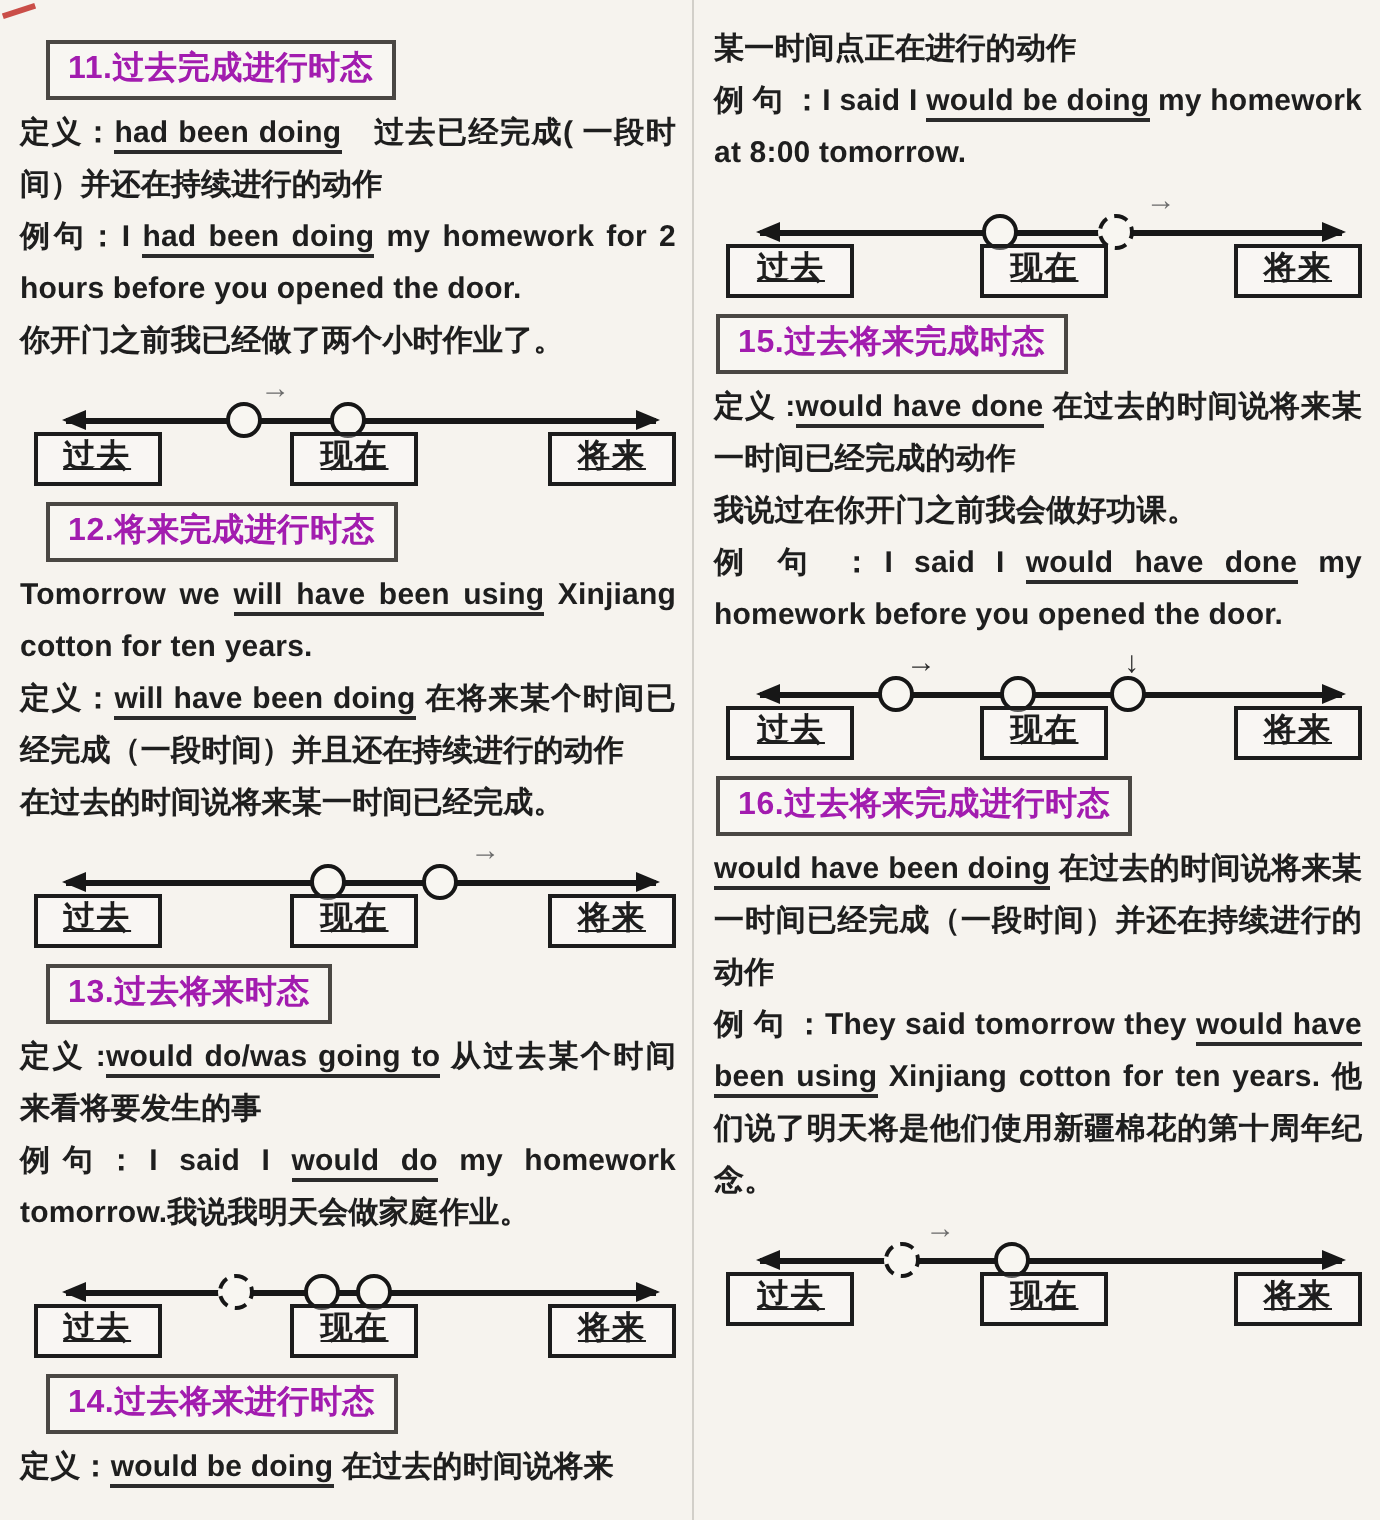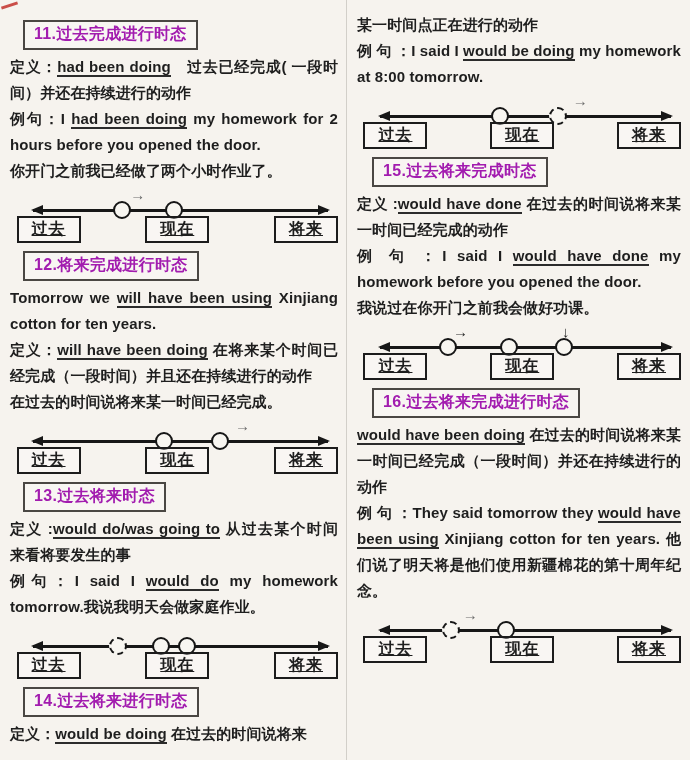--- a/index.html
+++ b/index.html
@@ -23,21 +23,21 @@
   .hdr{
     display:table;
     margin:8px 0 4px 13px;
     padding:2px 9px 3px 9px;
     border:2px solid #4a4743;
     color:#a21caf;
     font-size:16px;
     letter-spacing:.3px;
     background:rgba(255,255,255,.25);
   }
-  .col.right .hdr{margin-left:15px;}
+  .col.right .hdr{margin-left:1px;}
   p.txt{
     margin:0;
     font-size:15px;
     line-height:26px;
     text-align:justify;
     letter-spacing:.1px;
   }
   p.txt .u{
     border-bottom:2px solid #2b2b2b;
     padding-bottom:0;
@@ -163,22 +163,22 @@
             <div class="tl-box">过去</div>
             <div class="tl-box">现在</div>
             <div class="tl-box">将来</div>
           </div>
         </div>
     </section>
 
     <section>
       <div class="hdr">15.过去将来完成时态</div>
       <p class="txt"><span>定义 :</span><span class="u">would have done</span><span> 在过去的时间说将来某一时间已经完成的动作</span></p>
+      <p class="txt">我说过在你开门之前我会做好功课。</p>
       <p class="txt"><span>例 句 ：I said I </span><span class="u">would have done</span><span> my homework before you opened the door.</span></p>
-      <p class="txt">我说过在你开门之前我会做好功课。</p>
       <div class="timeline">
           <div class="tl-line"></div>
           <div class="tl-circle" style="left: 28%;"></div>
           <div class="tl-circle" style="left: 47%;"></div>
           <div class="tl-circle" style="left: 64%;"></div>
           <div class="tl-mark" style="left: 31%;">→</div>
           <div class="tl-mark" style="left: 64%;">↓</div>
           <div class="tl-boxes">
             <div class="tl-box">过去</div>
             <div class="tl-box">现在</div>

